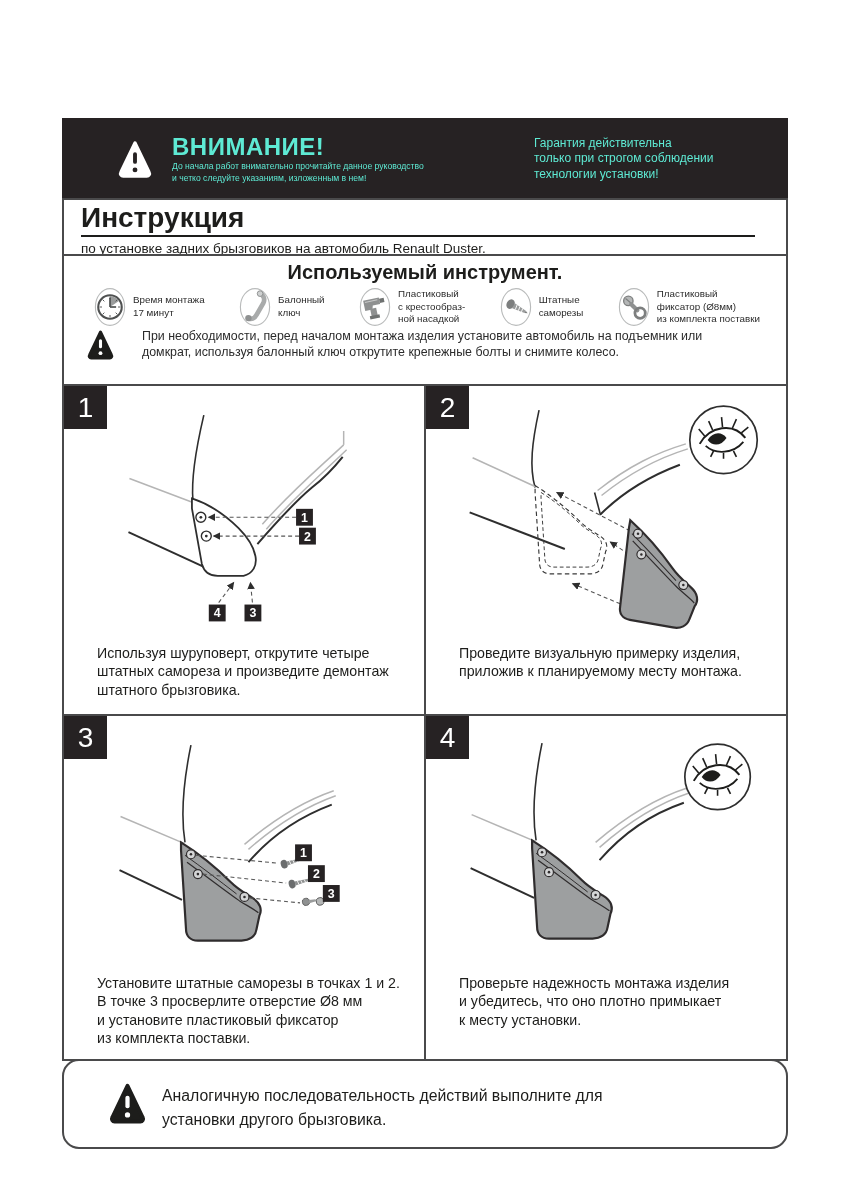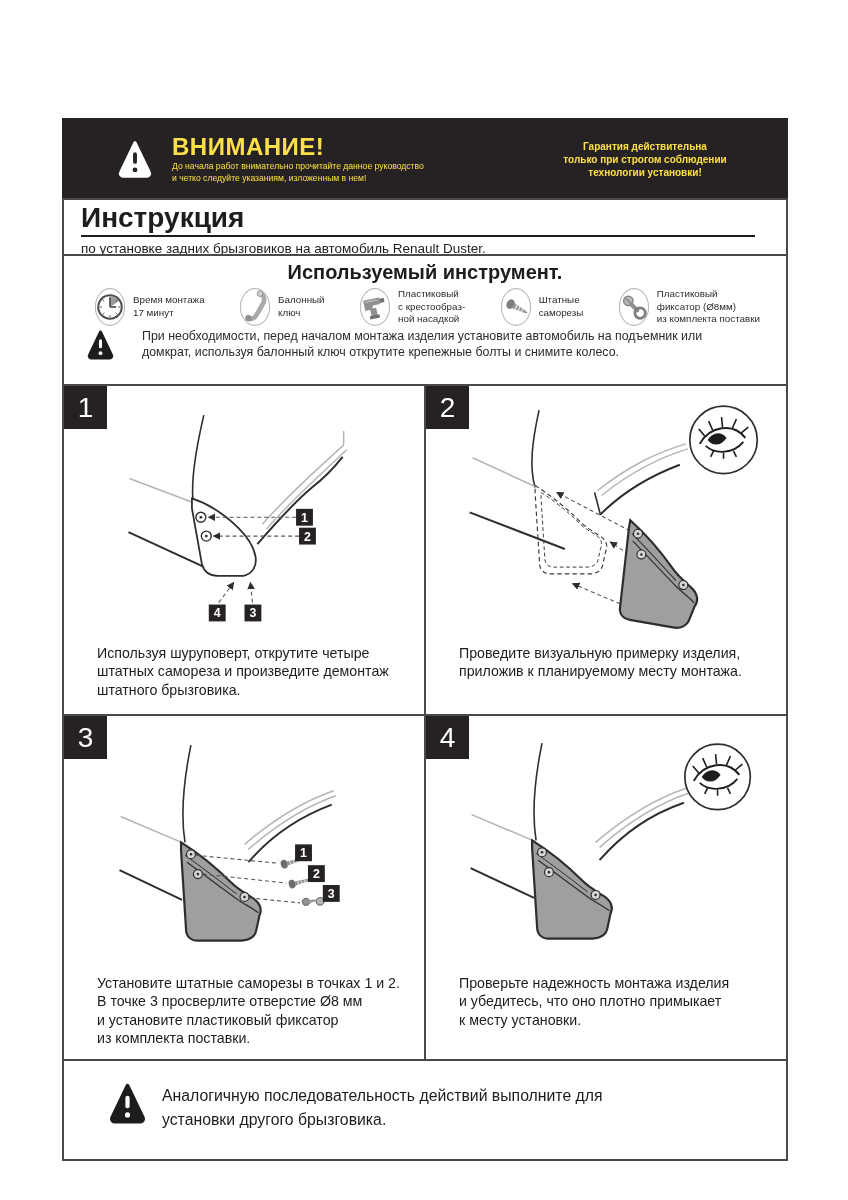--- a/index.html
+++ b/index.html
@@ -4,27 +4,27 @@
 <style>
   * { margin:0; padding:0; box-sizing:border-box; }
   body { background:#fff; }
   .page { position:relative; width:848px; height:1200px; background:#fff;
           font-family:"Liberation Sans", sans-serif; color:#1d1d1b; overflow:hidden; }
   .doc { position:absolute; left:62px; top:118px; width:726px; }
   .box { border:2px solid #4a4a4b; background:#fff; position:relative; margin-top:-2px; }
 
   
   .header-bar { height:82px; background:#262223; border-color:#262223; display:flex;
-                align-items:center; color:#fde047; margin-top:0; }
+                align-items:center; color:#5eead4; margin-top:0; }
   .header-tri { margin-left:54px; flex:0 0 auto; }
   .header-text { margin-left:20px; }
   .header-text h1 { font-size:24px; font-weight:bold; letter-spacing:.5px; line-height:1.05; }
   .header-sub { font-size:8.6px; line-height:1.35; margin-top:2px; white-space:pre-line; }
-  .guarantee { margin-left:auto; margin-right:30px; width:222px; font-size:10px;
-               font-weight:bold; line-height:1.3; white-space:pre-line;text-align:center; }
+  .guarantee { margin-left:auto; margin-right:30px; width:222px; font-size:12px;
+               font-weight:normal; line-height:1.3; white-space:pre-line; }
 
   
   .title-box { height:58px; padding:3px 0 0 17px; }
   .title-box h2 { font-size:28px; font-weight:bold; line-height:1.1; }
   .title-rule { width:674px; height:0; border-bottom:2px solid #1d1d1b; margin-top:1px; }
   .title-sub { font-size:13.5px; margin-top:4px; }
 
   
   .tools-box { height:132px; }
   .tools-heading { text-align:center; font-size:20px; font-weight:600; margin-top:5px; }
@@ -41,21 +41,21 @@
   .panel { background:#fff; position:relative; height:328px; }
   .panel.row2 { height:343px; }
   .step-num { position:absolute; top:0; left:0; width:43px; height:43px; background:#262223;
               color:#fff; font-size:28px; display:flex; align-items:center; justify-content:center;
               z-index:2; }
   .illus { position:absolute; inset:0; width:100%; height:100%; }
   .caption { position:absolute; left:33px; top:258px; right:12px; font-size:14.2px;
              line-height:1.3; white-space:pre-line; color:#1d1d1b; }
 
   
-  .footer-box { height:102px; }
+  .footer-box { height:90px;border-radius:17px; }
   .footer-tri { position:absolute; left:45px; top:21px; }
   .footer-text { position:absolute; left:98px; top:23px; font-size:15.8px; line-height:1.55;
                  white-space:pre-line; }
 
   svg text { font-family:"Liberation Sans", sans-serif; }
 </style>
 </head>
 <body>
 
 <div class="page">

